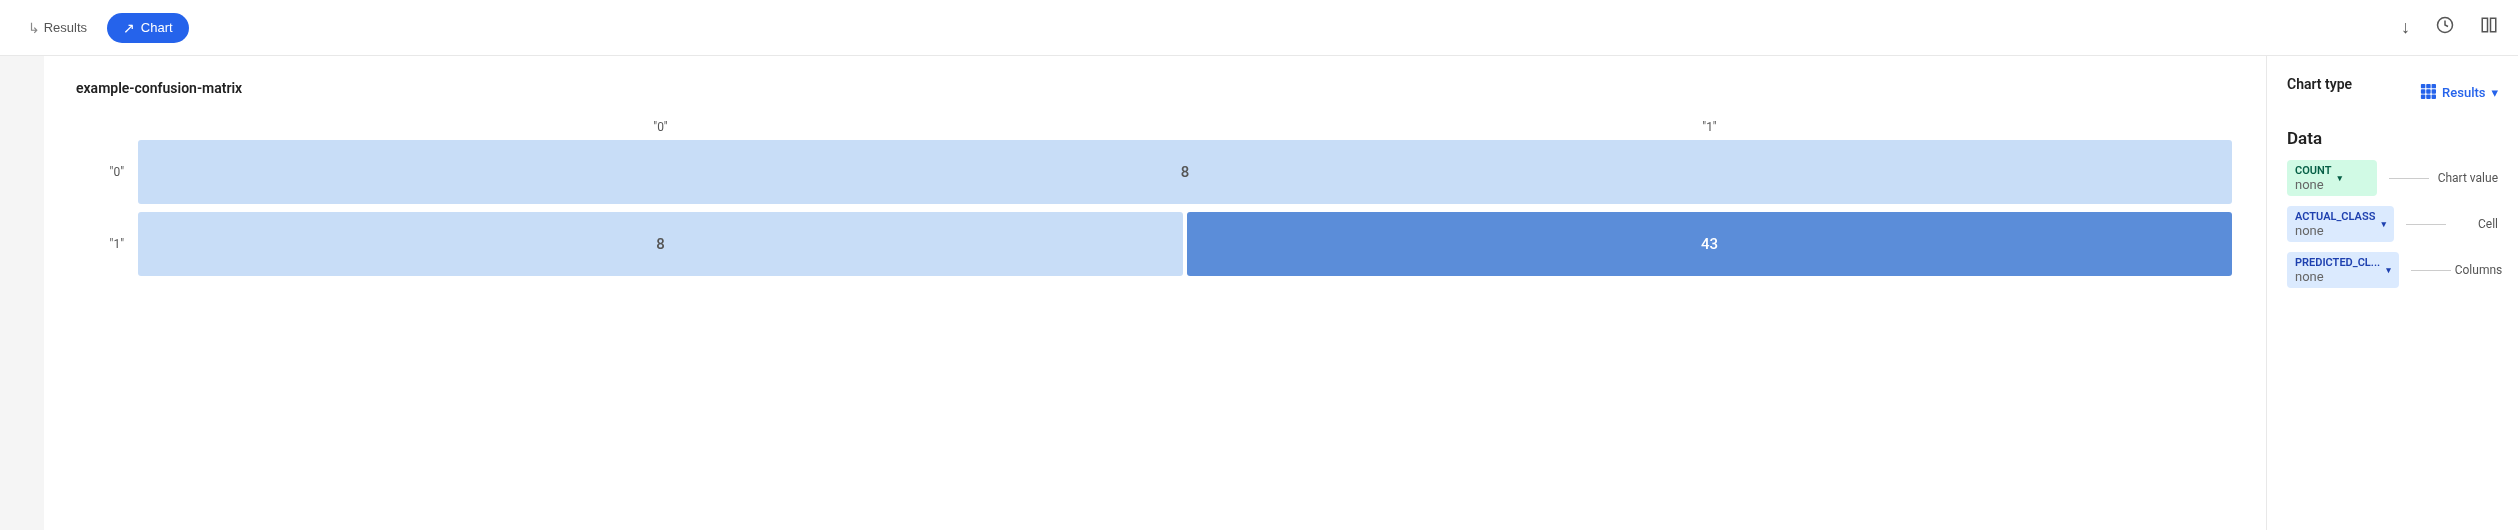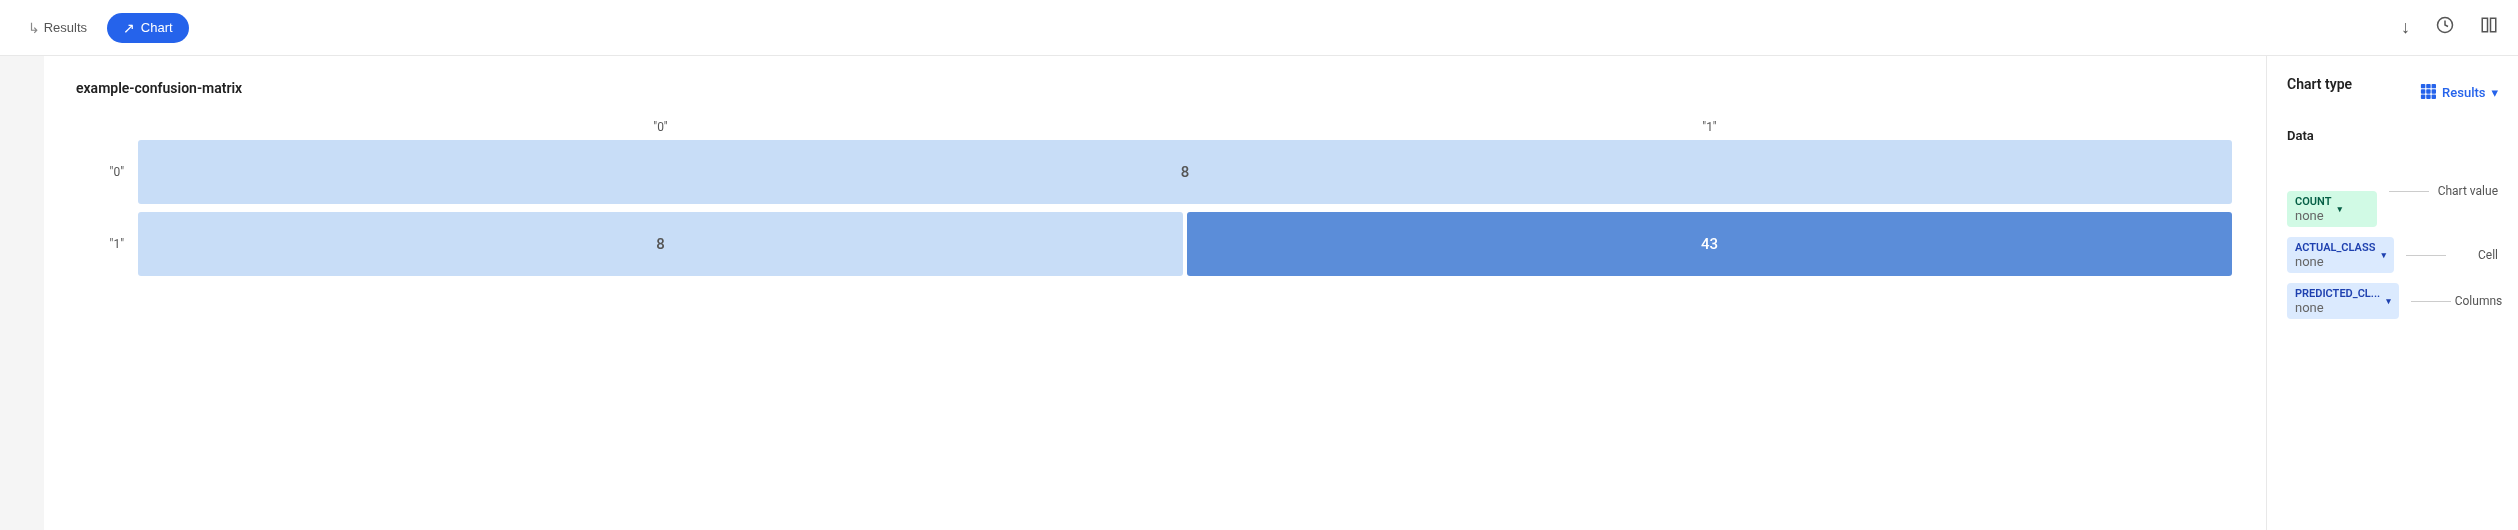--- a/index.html
+++ b/index.html
@@ -191,21 +191,21 @@
       display: flex;
       align-items: center;
       gap: 6px;
       color: #2563eb;
       font-size: 13px;
       font-weight: 500;
       cursor: pointer;
     }
 
     .data-section-title {
-      font-size: 13px;
+      font-size: 17px;
       font-weight: 600;
       color: #222;
       margin-bottom: 12px;
     }
 
     .data-row {
       display: flex;
       align-items: center;
       justify-content: space-between;
       margin-bottom: 10px;
@@ -225,21 +225,20 @@
       border-radius: 4px;
       font-size: 11px;
       font-weight: 600;
       min-width: 90px;
       cursor: pointer;
     }
 
     .tag-green {
       background: #d1fae5;
       color: #065f46;
-      margin-top: 36px;
     }
 
     .tag-blue-1 {
       background: #dbeafe;
       color: #1e40af;
     }
 
     .tag-blue-2 {
       background: #dbeafe;
       color: #1e40af;

